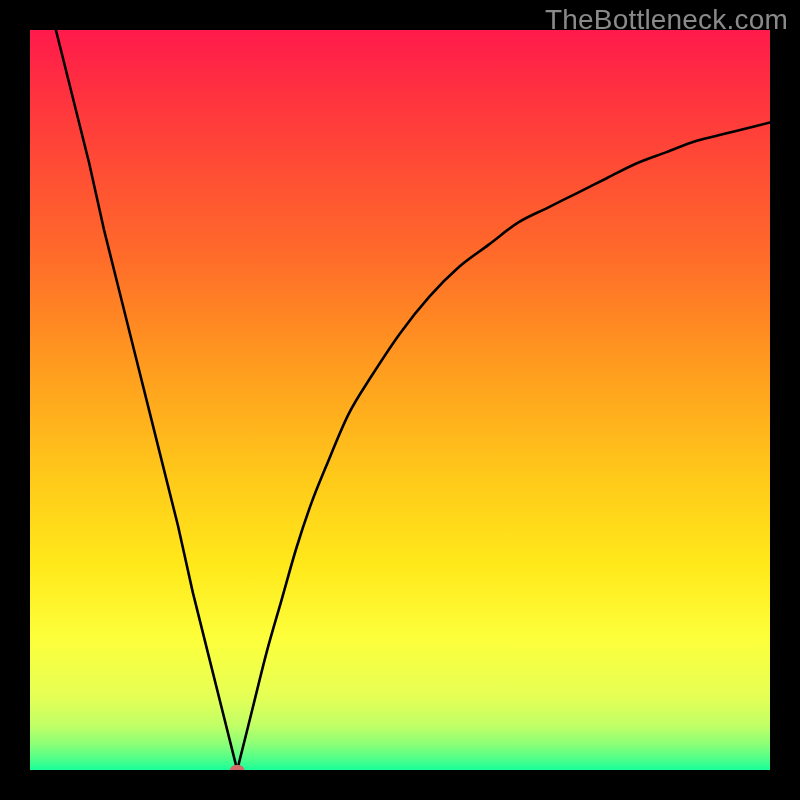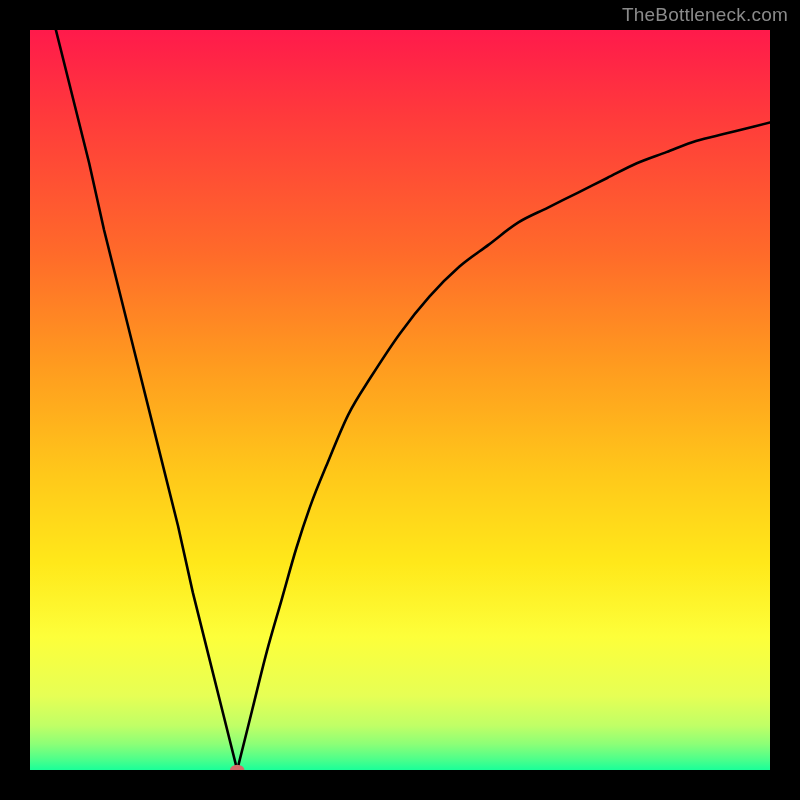--- a/index.html
+++ b/index.html
@@ -22,21 +22,21 @@
     left: 30px;
     top: 30px;
     width: 740px;
     height: 740px;
   }
   .watermark {
     position: absolute;
     top: 4px;
     right: 12px;
     color: #8a8a8a;
-    font-size: 19px;
+    font-size: 28px;
     font-weight: 500;
     letter-spacing: 0.2px;
     z-index: 10;
   }
 </style>
 </head>
 <body>
 
 <div class="frame">
   <div class="watermark">TheBottleneck.com</div>

